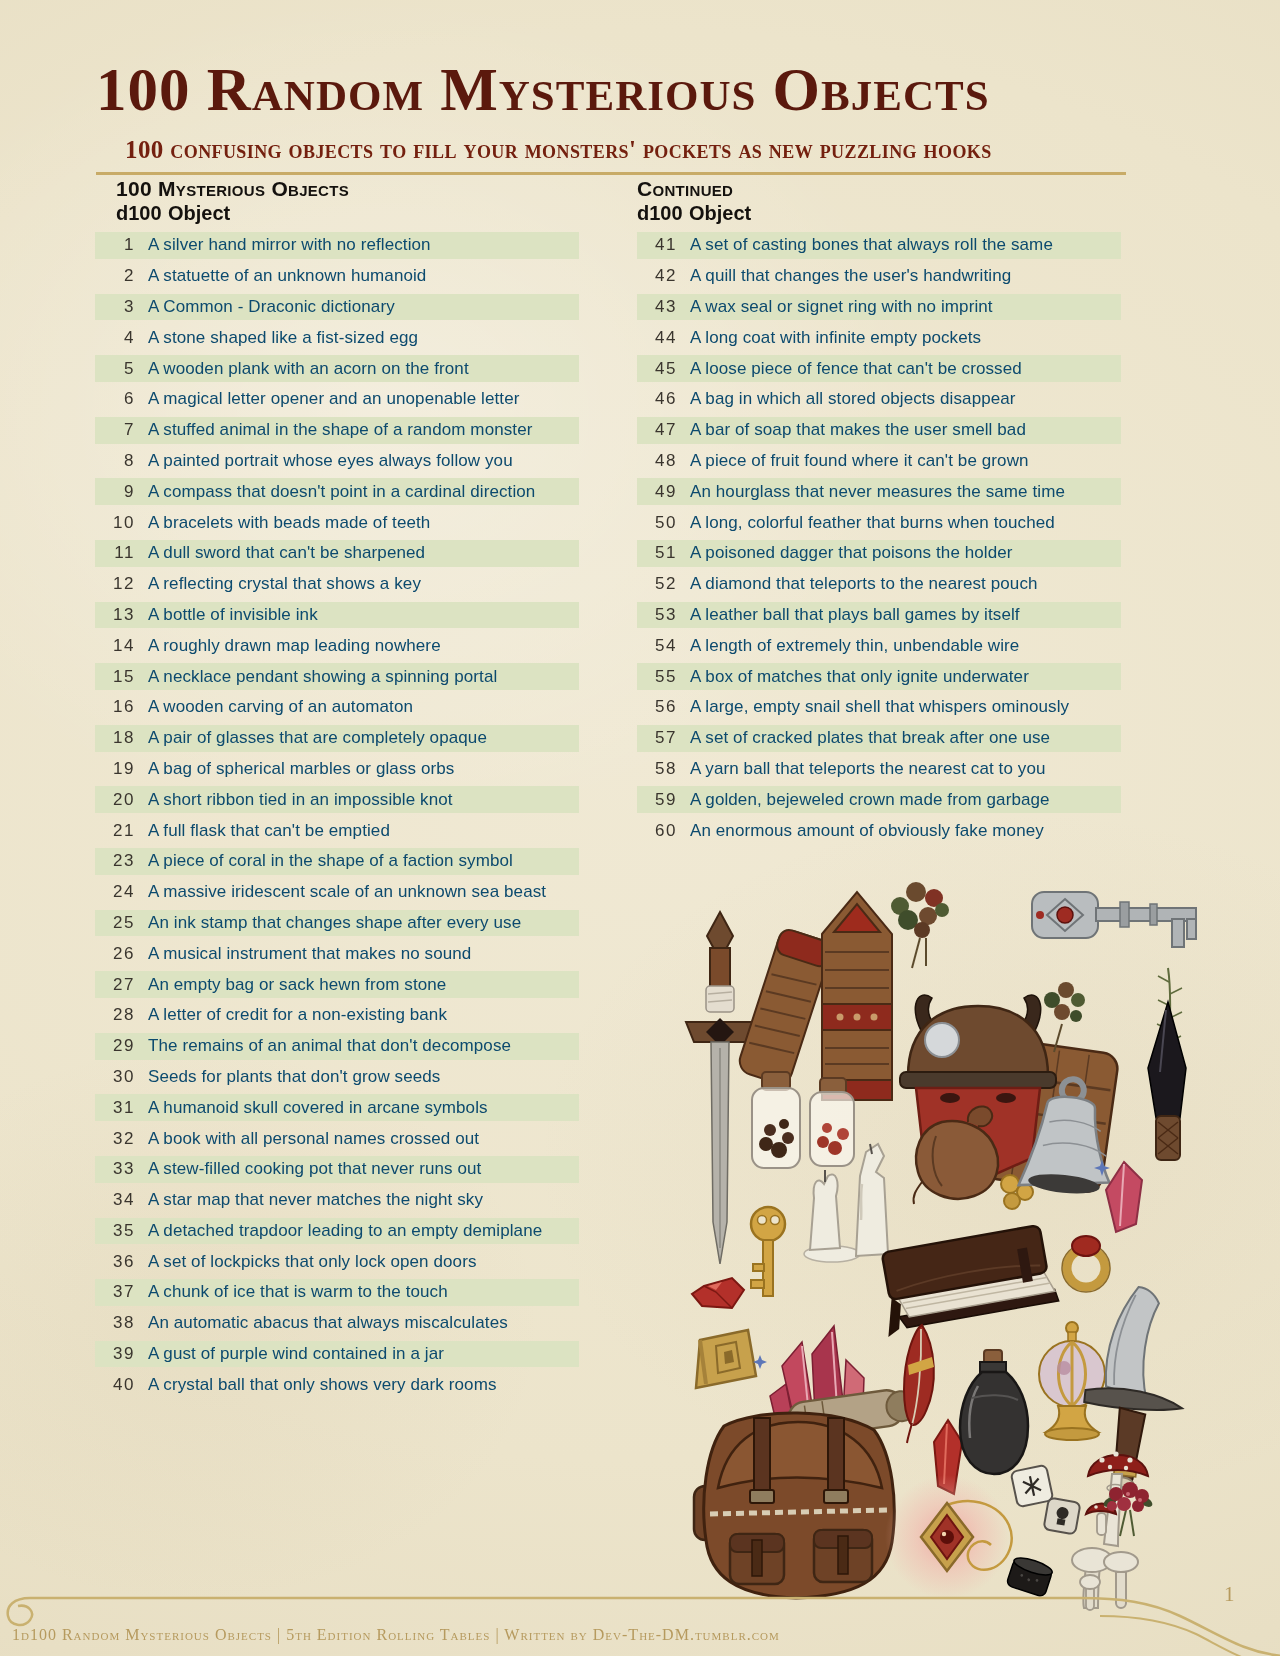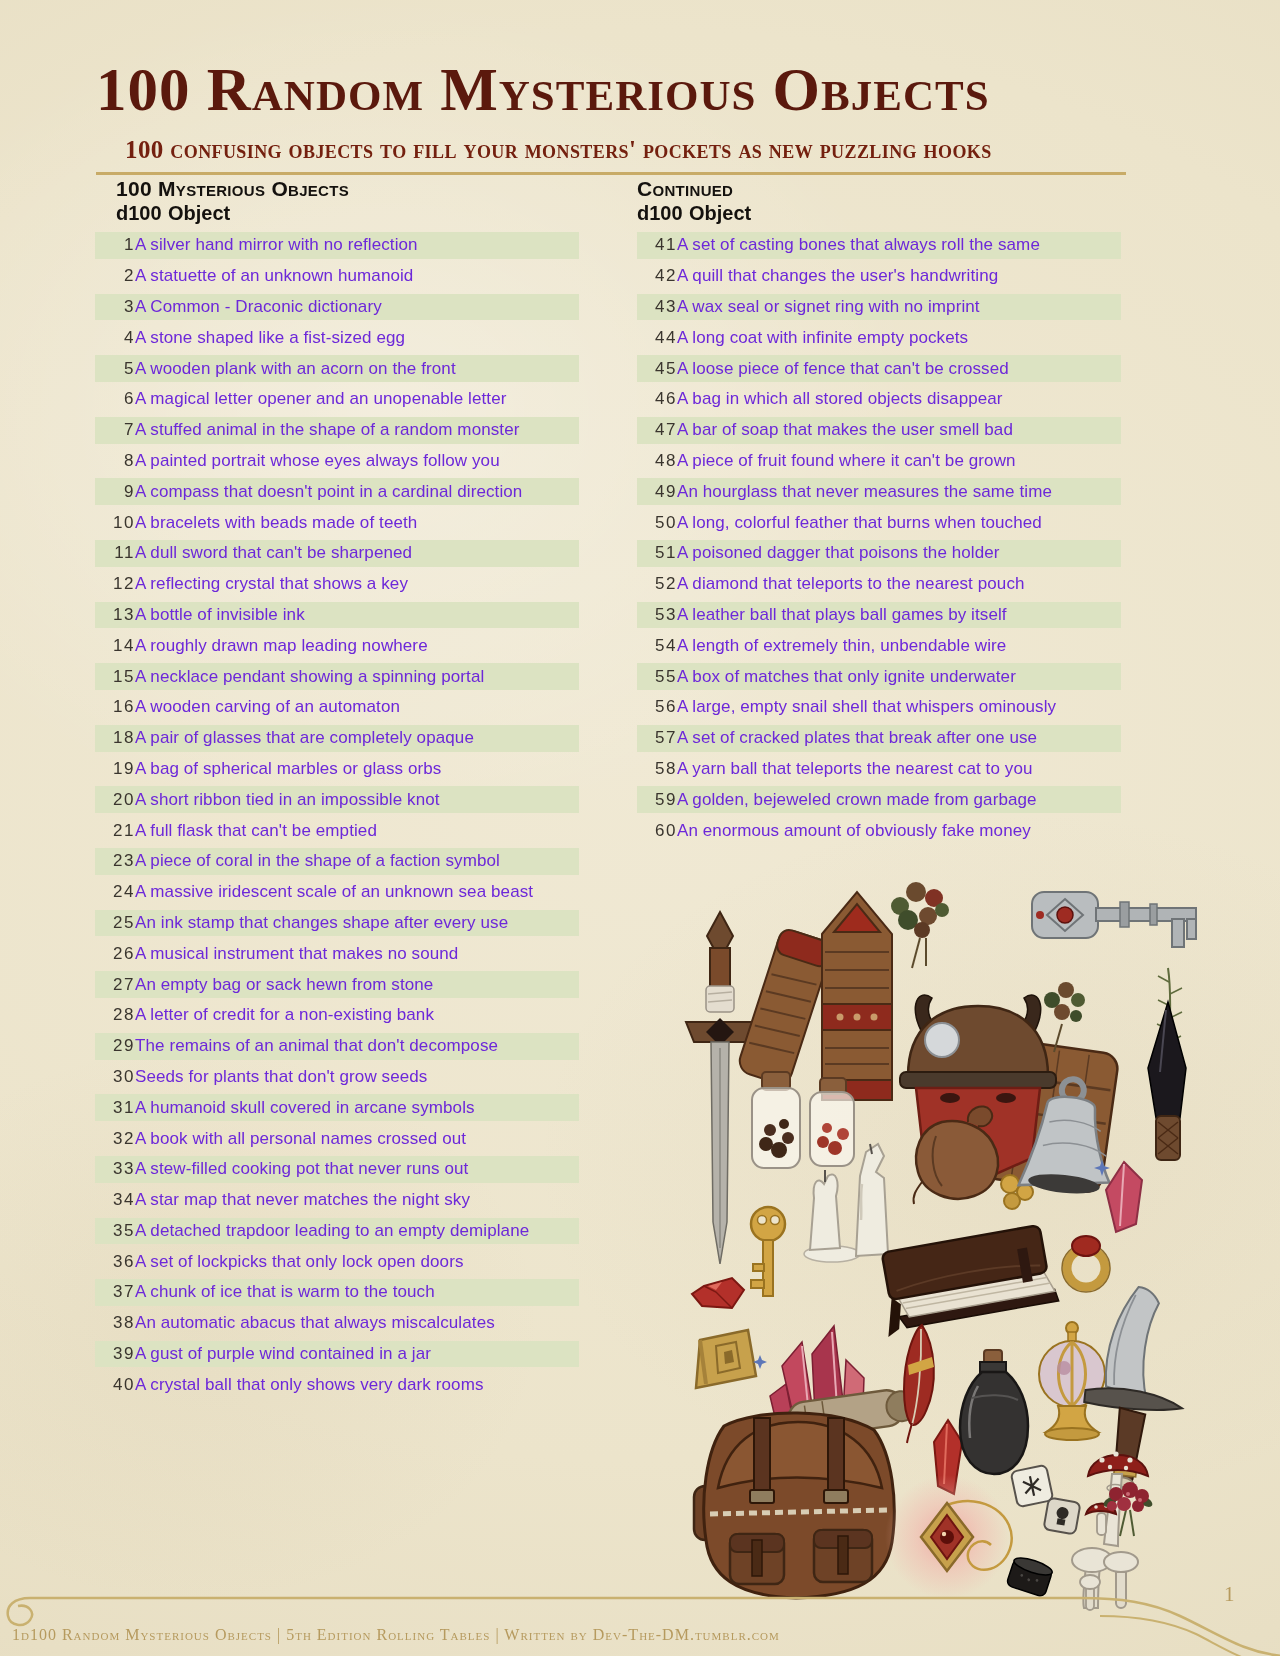--- a/index.html
+++ b/index.html
@@ -27,21 +27,21 @@
   .thead .h{font-weight:700;font-variant:small-caps;font-size:21px;color:#14110e;letter-spacing:.3px;}
   .thead .cols{margin-top:1px;font-weight:700;font-size:20px;color:#14110e;display:flex;}
   .thead .die{width:52px;}
   .tcol{position:absolute;top:230px;width:484px;}
   .trow{
     height:30.8px;display:flex;align-items:center;box-sizing:border-box;
     border-top:2px solid transparent;border-bottom:2px solid transparent;background-clip:padding-box;
   }
   .trow:nth-child(odd){background-color:#dce3c2;}
   .tnum{width:40px;text-align:right;font-size:17px;letter-spacing:1.5px;color:#3a352e;flex:none;}
-  .ttext{font-size:17px;color:#6d28d9;letter-spacing:.1px;white-space:nowrap;}
+  .ttext{margin-left:13px;font-size:17px;color:#0c4a6e;letter-spacing:.1px;white-space:nowrap;}
   .illus{position:absolute;left:630px;top:870px;width:570px;height:750px;}
   .deco{position:absolute;left:0;top:1536px;width:1280px;height:120px;}
   .footer{
     position:absolute;left:12px;top:1626px;width:100%;text-align:left;
     font-family:"Liberation Serif",serif;font-variant:small-caps;
     font-size:16px;letter-spacing:1px;color:#b69a5e;white-space:nowrap;
   }
   .pagenum{
     position:absolute;left:1224px;top:1582px;
     font-family:"Liberation Serif",serif;font-size:21px;color:#b69a5e;

